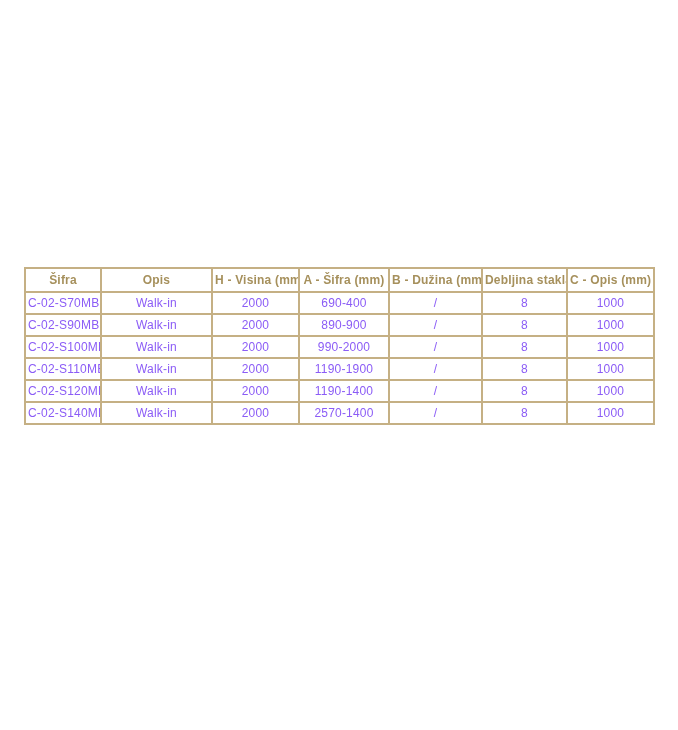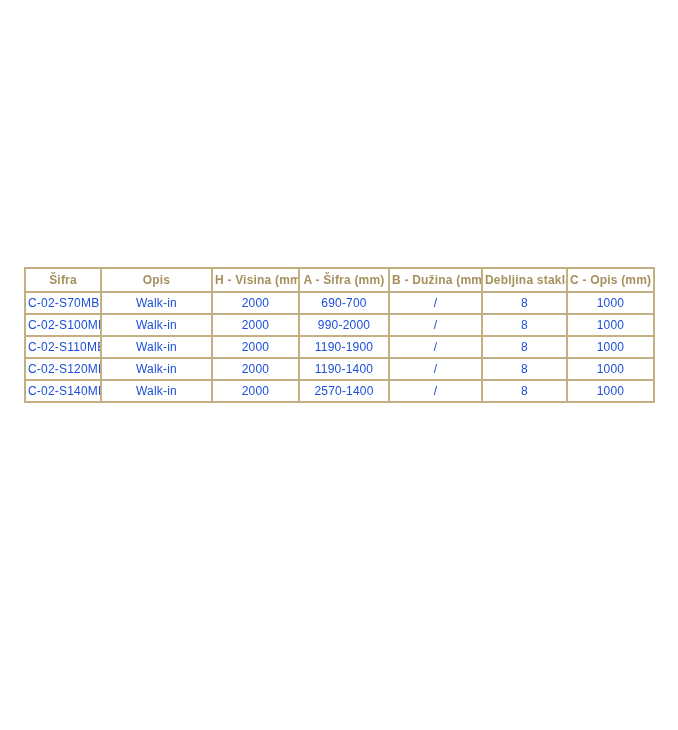--- a/index.html
+++ b/index.html
@@ -36,21 +36,21 @@
   }
   table.spec-table th {
     color: #a6905c;
     font-weight: 700;
     font-size: 12px;
     height: 22px;
     letter-spacing: 0.2px;
     margin-left: 8px;
   }
   table.spec-table td {
-    color: #1d4ed8;
+    color: #8b5cf6;
     font-weight: 400;
     font-size: 12px;
     height: 20px;
     letter-spacing: 0.2px;
   }
   col.c1 { width: 76px; }
   col.c2 { width: 111px; }
   col.c3 { width: 87px; }
   col.c4 { width: 90px; }
   col.c5 { width: 93px; }
@@ -80,21 +80,30 @@
           <th>B - Dužina (mm)</th>
           <th>Debljina stakla</th>
           <th>C - Opis (mm)</th>
         </tr>
     </thead>
     <tbody id="table-body">
         <tr>
           <td>C-02-S70MB</td>
           <td>Walk-in</td>
           <td>2000</td>
-          <td>690-700</td>
+          <td>690-400</td>
+          <td>/</td>
+          <td>8</td>
+          <td>1000</td>
+        </tr>
+        <tr>
+          <td>C-02-S90MB</td>
+          <td>Walk-in</td>
+          <td>2000</td>
+          <td>890-900</td>
           <td>/</td>
           <td>8</td>
           <td>1000</td>
         </tr>
         <tr>
           <td>C-02-S100MB</td>
           <td>Walk-in</td>
           <td>2000</td>
           <td>990-2000</td>
           <td>/</td>

